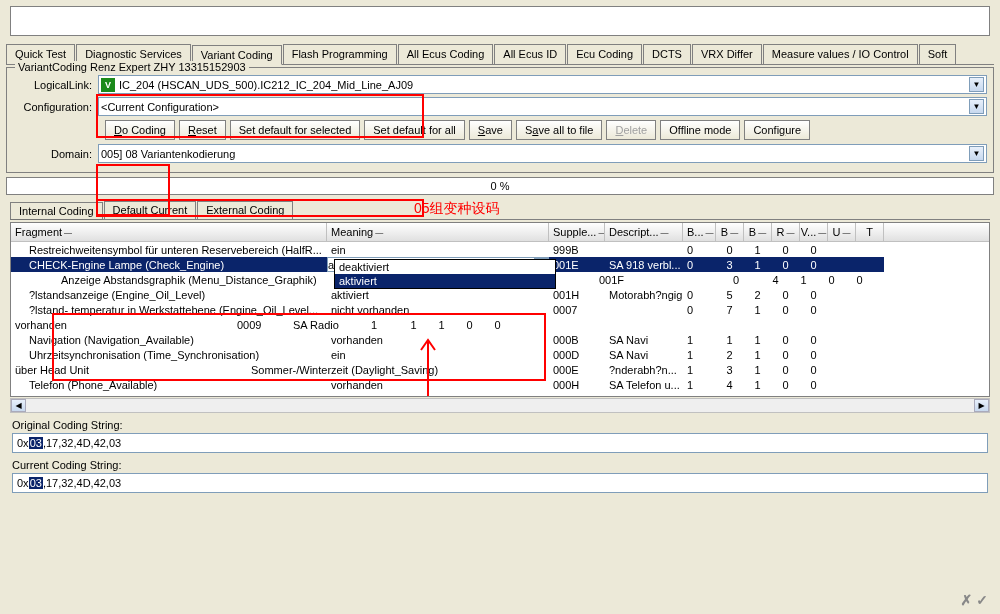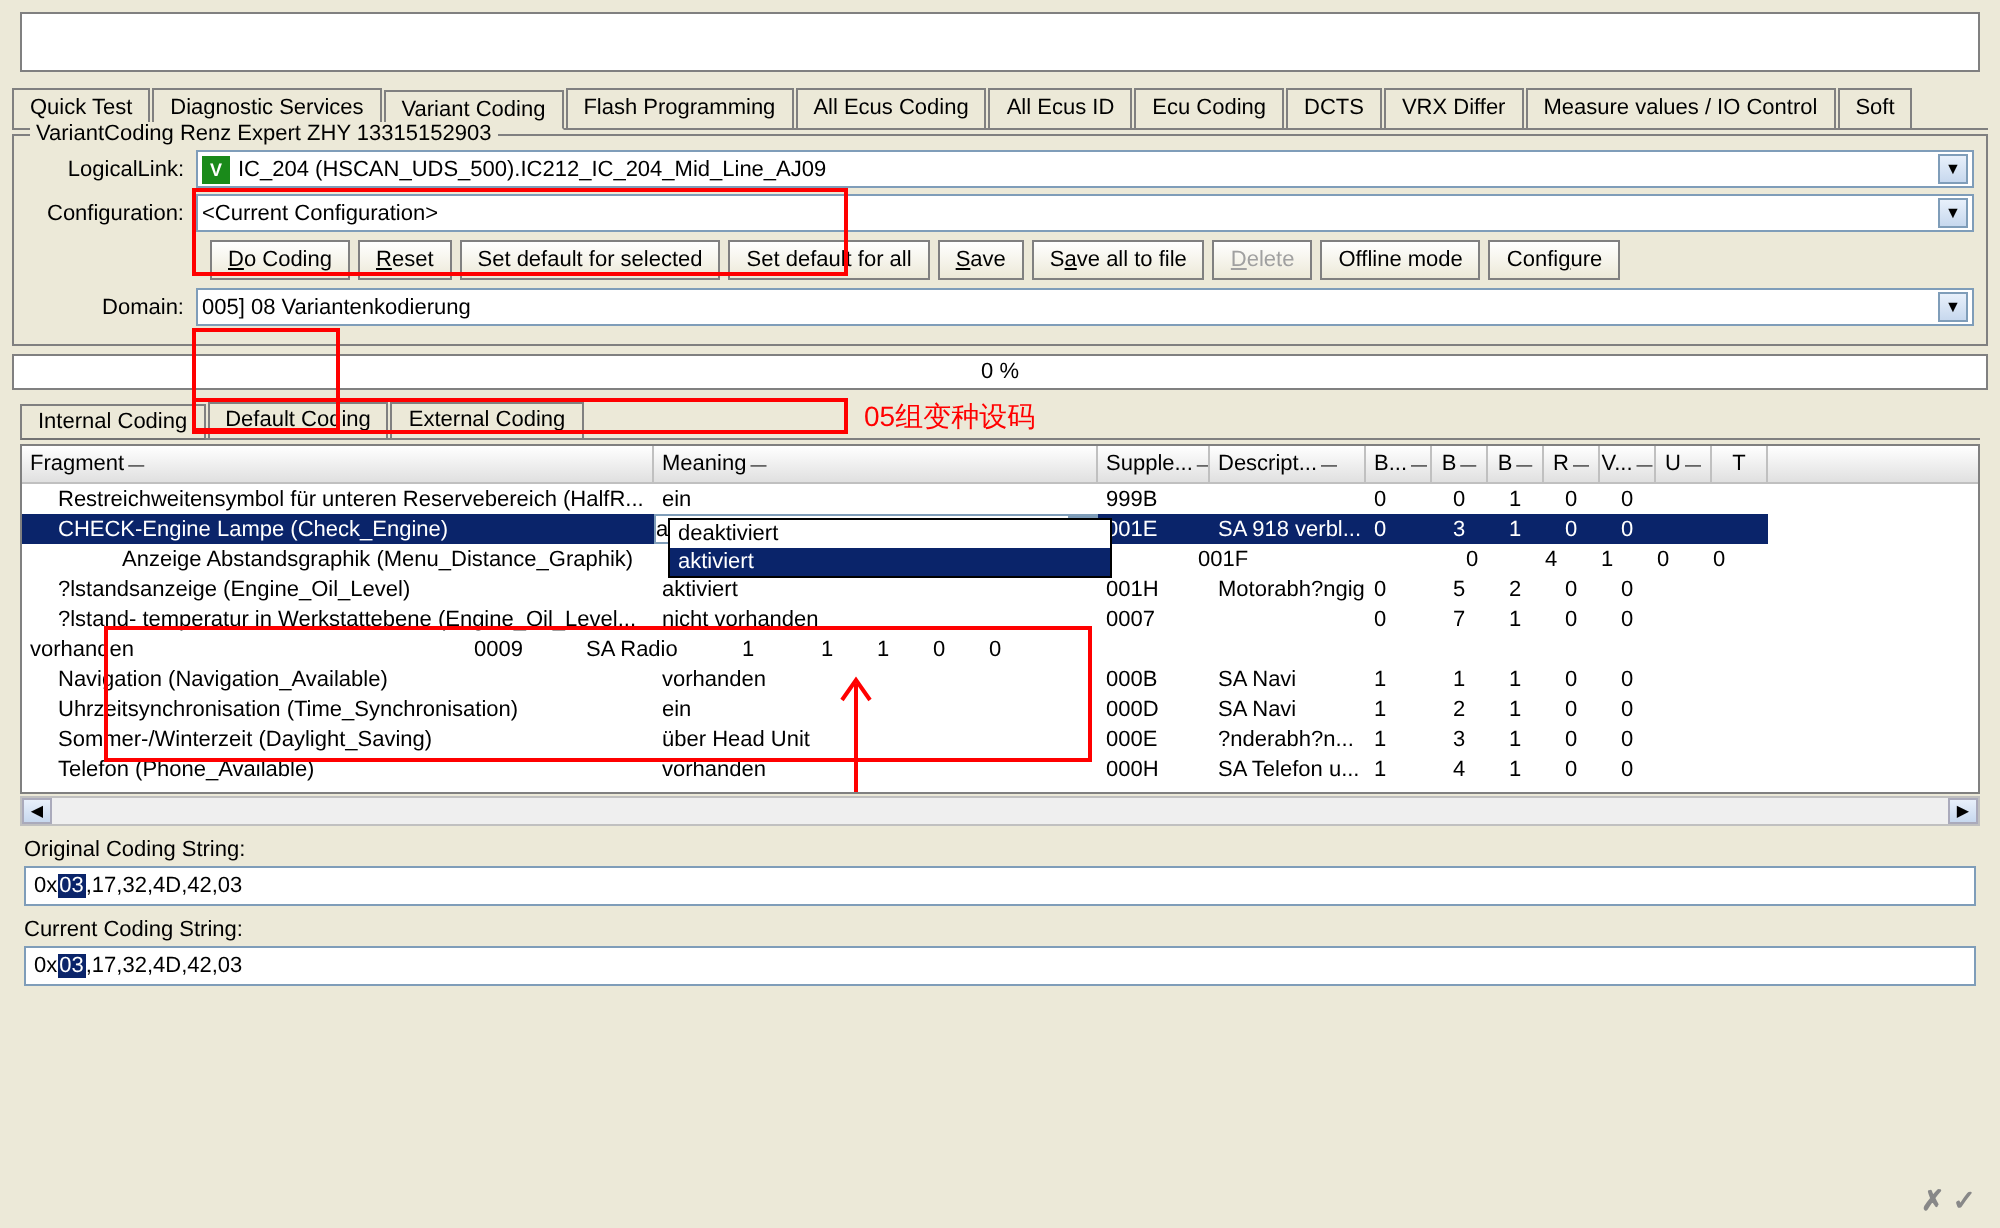--- a/index.html
+++ b/index.html
@@ -115,21 +115,21 @@
       </div>
     </div>
   </div>
 
   <div class="progress">
     <span>0 %</span>
   </div>
 
   <div class="inner-tabs">
     <div class="inner-tab active">Internal Coding</div>
-    <div class="inner-tab">Default Coding</div>
+    <div class="inner-tab">Default Current</div>
     <div class="inner-tab">External Coding</div>
   </div>
 
   <div class="table-wrap">
     <div class="thead">
       <div class="th w-frag">
           <span>Fragment</span>
           <span class="sort">—</span>
         </div>
       <div class="th w-mean">
@@ -275,22 +275,22 @@
           <div class="td w-desc">SA Navi</div>
           <div class="td w-b">1</div>
           <div class="td w-num">2</div>
           <div class="td w-num">1</div>
           <div class="td w-num">0</div>
           <div class="td w-num">0</div>
           <div class="td w-num"></div>
           <div class="td w-num"></div>
         </div>
         <div class="tr">
+          <div class="td w-mean">über Head Unit</div>
           <div class="td w-frag" style="padding-left: 18px;">Sommer-/Winterzeit (Daylight_Saving)</div>
-          <div class="td w-mean">über Head Unit</div>
           <div class="td w-supp">000E</div>
           <div class="td w-desc">?nderabh?n...</div>
           <div class="td w-b">1</div>
           <div class="td w-num">3</div>
           <div class="td w-num">1</div>
           <div class="td w-num">0</div>
           <div class="td w-num">0</div>
           <div class="td w-num"></div>
           <div class="td w-num"></div>
         </div>
@@ -332,19 +332,19 @@
   </div>
 
   <div class="check-x">
     <span style="color:#888">✗</span>
     <span style="color:#888">✓</span>
   </div>
 
   <div class="red-box" style="top:94px; left:96px; width:328px; height:44px;"></div>
   <div class="red-box" style="top:164px; left:96px; width:74px; height:52px;"></div>
   <div class="red-box" style="top:199px; left:96px; width:328px; height:18px;"></div>
-  <div class="red-text" style="top:200px; left:432px;">05组变种设码</div>
+  <div class="red-text" style="top:200px; left:414px;">05组变种设码</div>
   <div class="red-box" style="top:313px; left:52px; width:494px; height:68px;"></div>
   <svg class="red-arrow" style="top:336px; left:418px;" width="20" height="60">
     <line x1="10" y1="60" x2="10" y2="6" stroke="#ff0000" stroke-width="2"></line>
     <polyline points="3,14 10,4 17,14" fill="none" stroke="#ff0000" stroke-width="2"></polyline>
   </svg>
 </div>
 
 </body></html>

